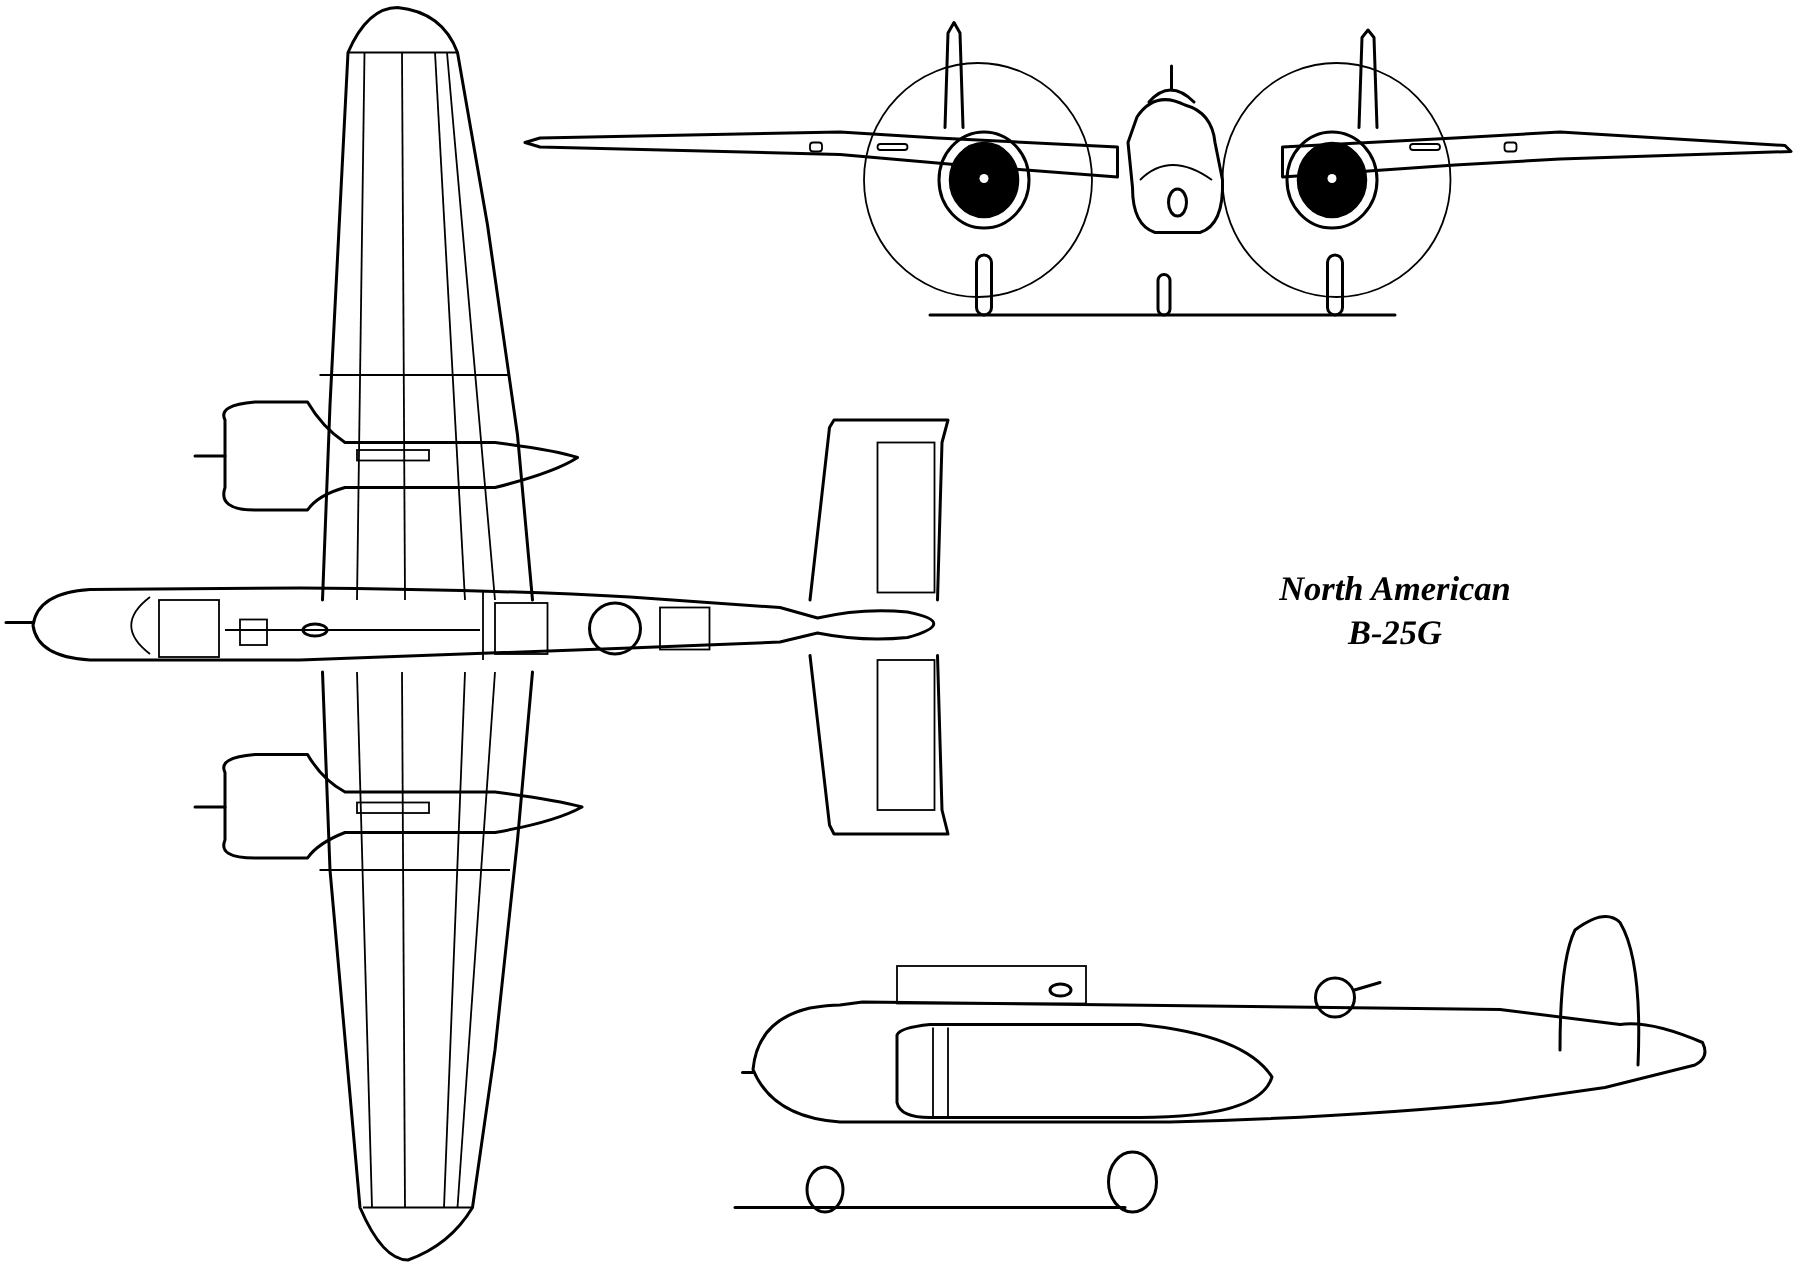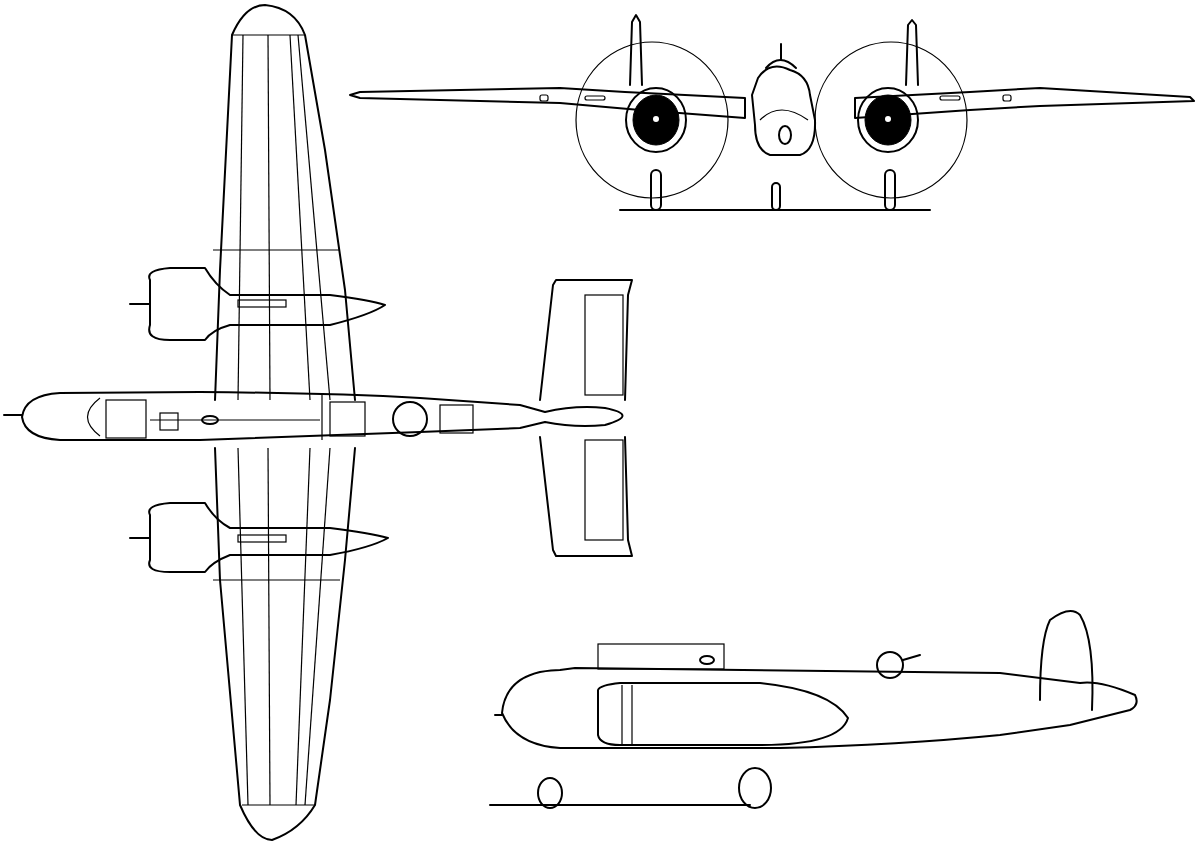--- a/index.html
+++ b/index.html
@@ -113,13 +113,15 @@
     <path class="ln" d="M1040,700 Q1040,640 1050,620 Q1070,605 1080,615 Q1095,640 1092,710"></path>
 
     <path class="ln" d="M598,690 Q600,685 620,683 L760,683 Q830,690 848,718 Q840,745 760,745 L620,745 Q600,745 598,735 Z"></path>
     <line class="th" x1="622" y1="685" x2="622" y2="745"></line>
     <line class="th" x1="632" y1="685" x2="632" y2="745"></line>
     <line class="ln" x1="495" y1="715" x2="502" y2="715"></line>
   </g>
 </svg>
 
 <div class="title">
+  <div>North American</div>
+  <div>B-25G</div>
 </div>
 
 </body></html>

